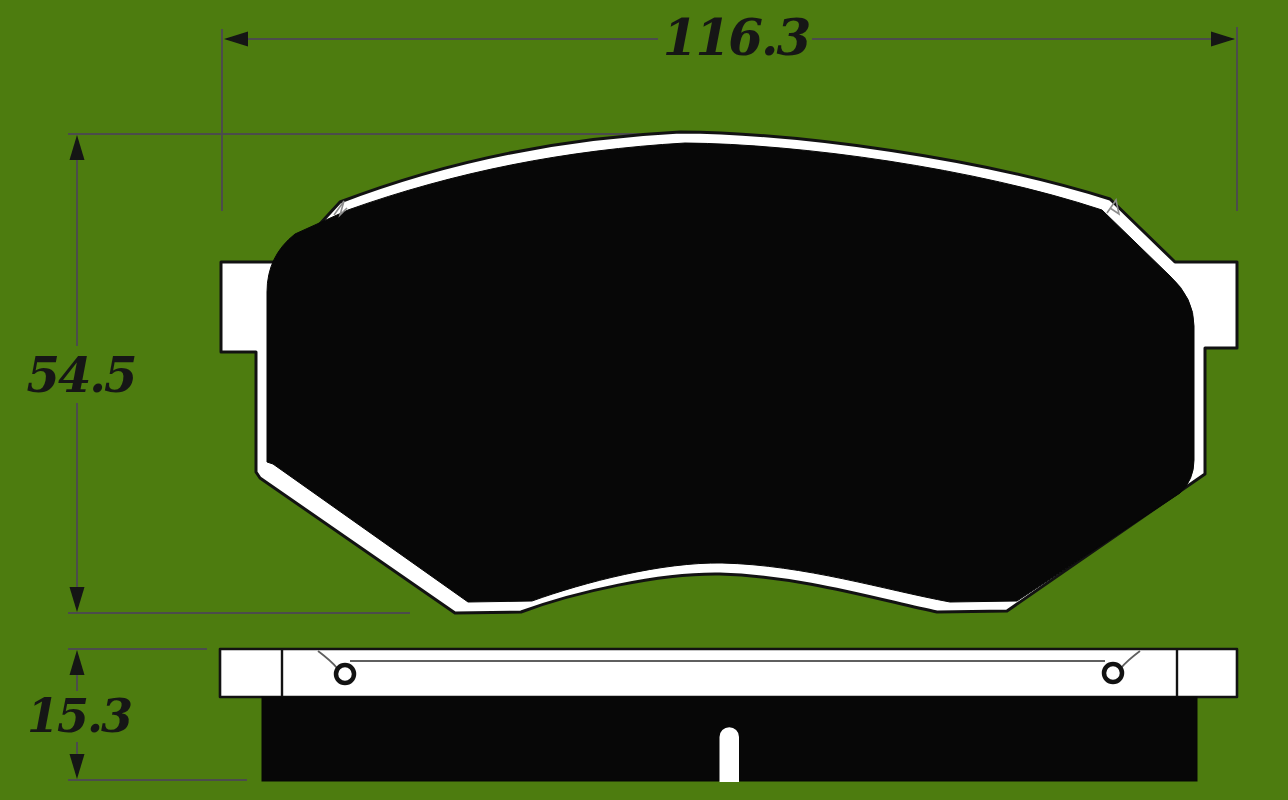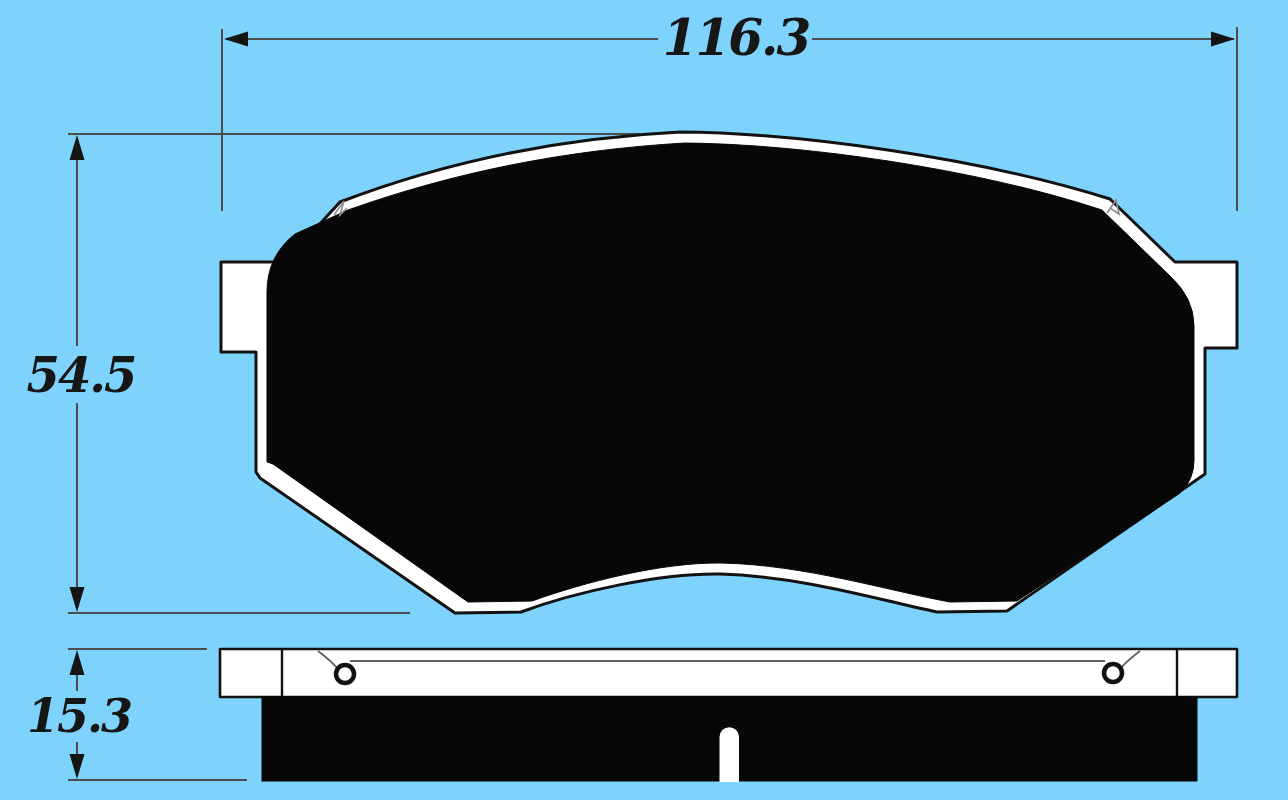--- a/index.html
+++ b/index.html
@@ -1,16 +1,16 @@
 <!DOCTYPE html>
 <html><head>
 <meta charset="utf-8">
 <style>
   html,body{margin:0;padding:0;background:#ffffff;width:1288px;height:800px;overflow:hidden;}
-  .stage{position:relative;width:1288px;height:800px;background:#7dd3fc;}
+  .stage{position:relative;width:1288px;height:800px;background:#4d7c0f;}
   svg{display:block;}
   .dimline{stroke:#4c4c4c;stroke-width:2;fill:none;}
   .arrow{fill:#151515;stroke:none;}
   .part-outline{fill:#ffffff;stroke:#121212;stroke-width:3;stroke-linejoin:round;}
   .part-outline-thin{fill:#ffffff;stroke:#121212;stroke-width:2.6;stroke-linejoin:round;}
   .friction{stroke:#070707;stroke-width:1;}
   .divider{stroke:#121212;stroke-width:2.4;fill:none;}
   .shim{stroke:#5f5f5f;stroke-width:1.8;fill:none;}
   .hole{fill:#ffffff;stroke:#121212;stroke-width:4.5;}
   .wear{stroke:#8d8d8d;stroke-width:1.6;fill:none;}

